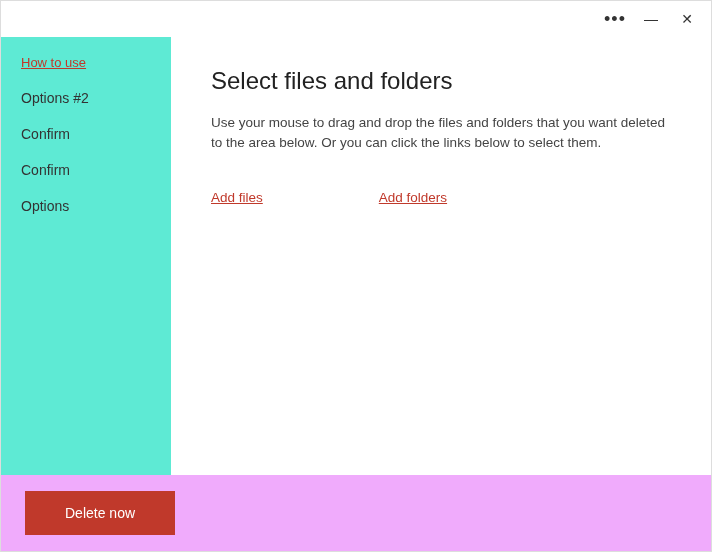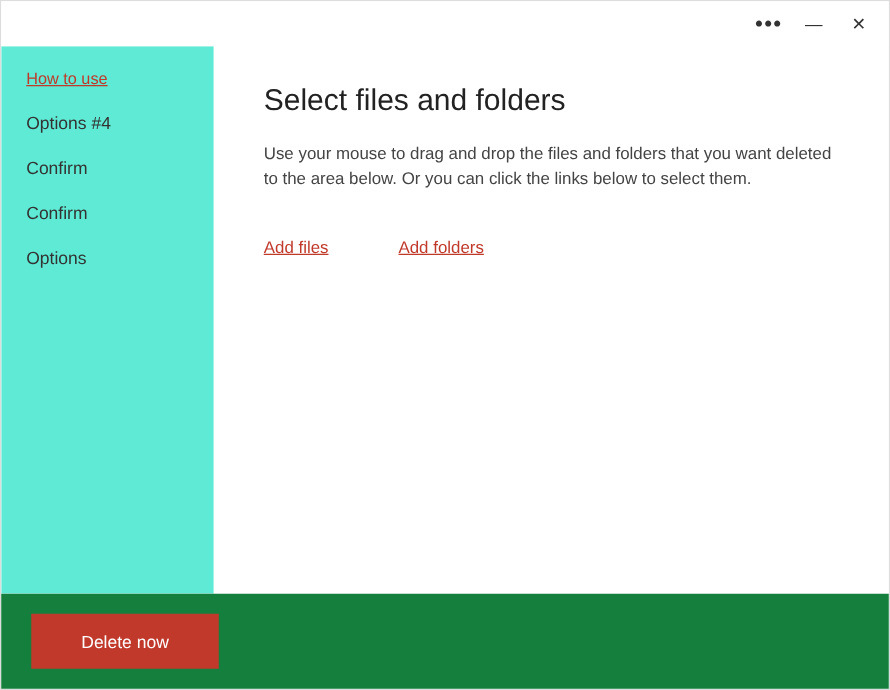--- a/index.html
+++ b/index.html
@@ -124,37 +124,37 @@
     .drop-area {
       flex: 1;
       border: none;
       display: flex;
       flex-direction: column;
       gap: 0;
     }
 
     .add-links {
       display: flex;
-      gap: 56px;
+      gap: 116px;
       margin-top: 4px;
     }
 
     .add-link {
       font-size: 13.5px;
       color: #c0392b;
       text-decoration: underline;
       cursor: pointer;
     }
 
     .footer {
       display: flex;
       justify-content: space-between;
       padding: 16px 24px;
       gap: 12px;
-      background: #15803d;
+      background: #f0abfc;
       flex-shrink: 0;
     }
 
     .btn {
       padding: 14px 40px;
       font-size: 14px;
       font-weight: 500;
       border: none;
       cursor: pointer;
       min-width: 150px;
@@ -180,21 +180,21 @@
       <button class="title-bar-btn dots-btn">•••</button>
       <button class="title-bar-btn">—</button>
       <button class="title-bar-btn close">✕</button>
     </div>
   </div>
 
   <div class="content-area">
 
     <nav class="sidebar">
       <div class="sidebar-item link-style">How to use</div>
-      <div class="sidebar-item">Options #4</div>
+      <div class="sidebar-item">Options #2</div>
       <div class="sidebar-item">Confirm</div>
       <div class="sidebar-item">Confirm</div>
       <div class="sidebar-item">Options</div>
     </nav>
 
     <main class="main-content">
       <h1 class="page-title">Select files and folders</h1>
       <p class="description">Use your mouse to drag and drop the files and folders that you want deleted to the area below. Or you can click the links below to select them.</p>
       <div class="drop-area">
         <div class="add-links">

